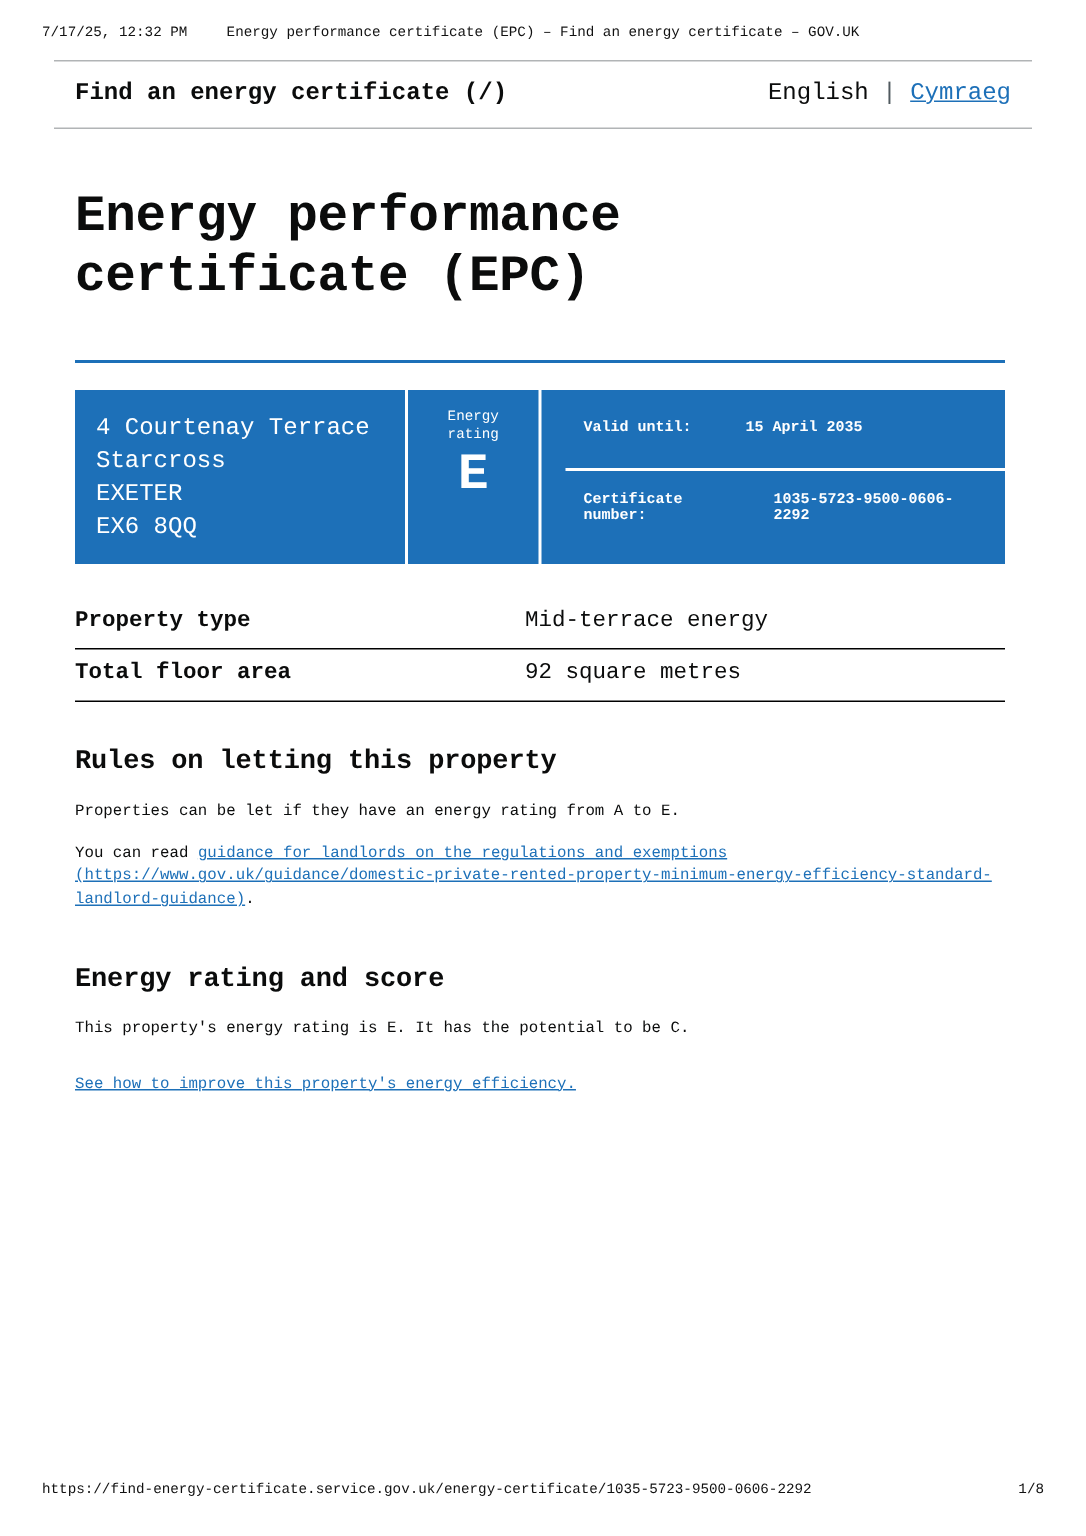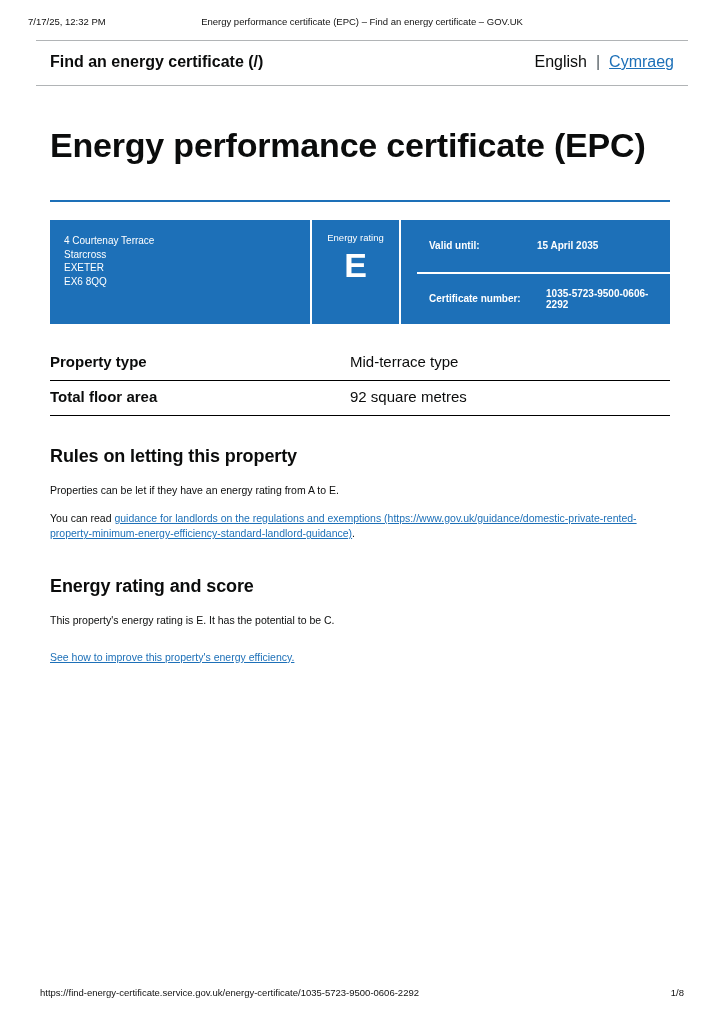--- a/index.html
+++ b/index.html
@@ -1,15 +1,15 @@
 <!DOCTYPE html>
 <html><head>
 <meta charset="utf-8">
 <style>
-  * { box-sizing: border-box; }
+  * { box-sizing: border-box; font-family: Liberation Mono, monospace; }
   html, body {
     margin: 0;
     padding: 0;
     background: #ffffff;
   }
   body {
     width: 724px;
     height: 1024px;
     position: relative;
     font-family: "Liberation Sans", sans-serif;
@@ -35,21 +35,21 @@
     left: 0;
     width: 724px;
     text-align: center;
     font-size: 9.5px;
   }
   .print-footer {
     position: absolute;
     bottom: 26px;
     left: 0;
     width: 724px;
-    padding: 0 40px;
+    padding: 0 28px;
     display: flex;
     justify-content: space-between;
     align-items: baseline;
     font-size: 9.5px;
     color: #111;
   }
 
   
   .page {
     position: absolute;
@@ -105,23 +105,23 @@
 
   
   .summary {
     margin: 18px 0 0 14px;
     width: 620px;
     display: flex;
     background: #1d70b8;
     color: #ffffff;
   }
   .sum-address {
-    width: 262px;
+    width: 222px;
     padding: 14px 14px 14px 14px;
-    font-size: 10px;
+    font-size: 16px;
     line-height: 1.38;
     border-right: 2px solid #ffffff;
   }
   .sum-rating {
     width: 89px;
     padding: 12px 8px;
     text-align: center;
     border-right: 2px solid #ffffff;
   }
   .sum-rating .lbl {
@@ -248,21 +248,21 @@
       <div class="sum-row">
         <span class="k">Certificate number:</span>
         <span class="v">1035-5723-9500-0606-2292</span>
       </div>
     </div>
   </div>
 
   <div class="details">
     <div class="det-row">
       <span class="k">Property type</span>
-      <span class="v">Mid-terrace type</span>
+      <span class="v">Mid-terrace energy</span>
     </div>
     <div class="det-row">
       <span class="k">Total floor area</span>
       <span class="v">92 square metres</span>
     </div>
   </div>
 
   <h2 class="section">Rules on letting this property</h2>
   <p class="body">Properties can be let if they have an energy rating from A to E.</p>
   <p class="body tight"><span>You can read </span><a class="inline" href="#">guidance for landlords on the regulations and exemptions (https://www.gov.uk/guidance/domestic-private-rented-property-minimum-energy-efficiency-standard-landlord-guidance)</a><span>.</span></p>

